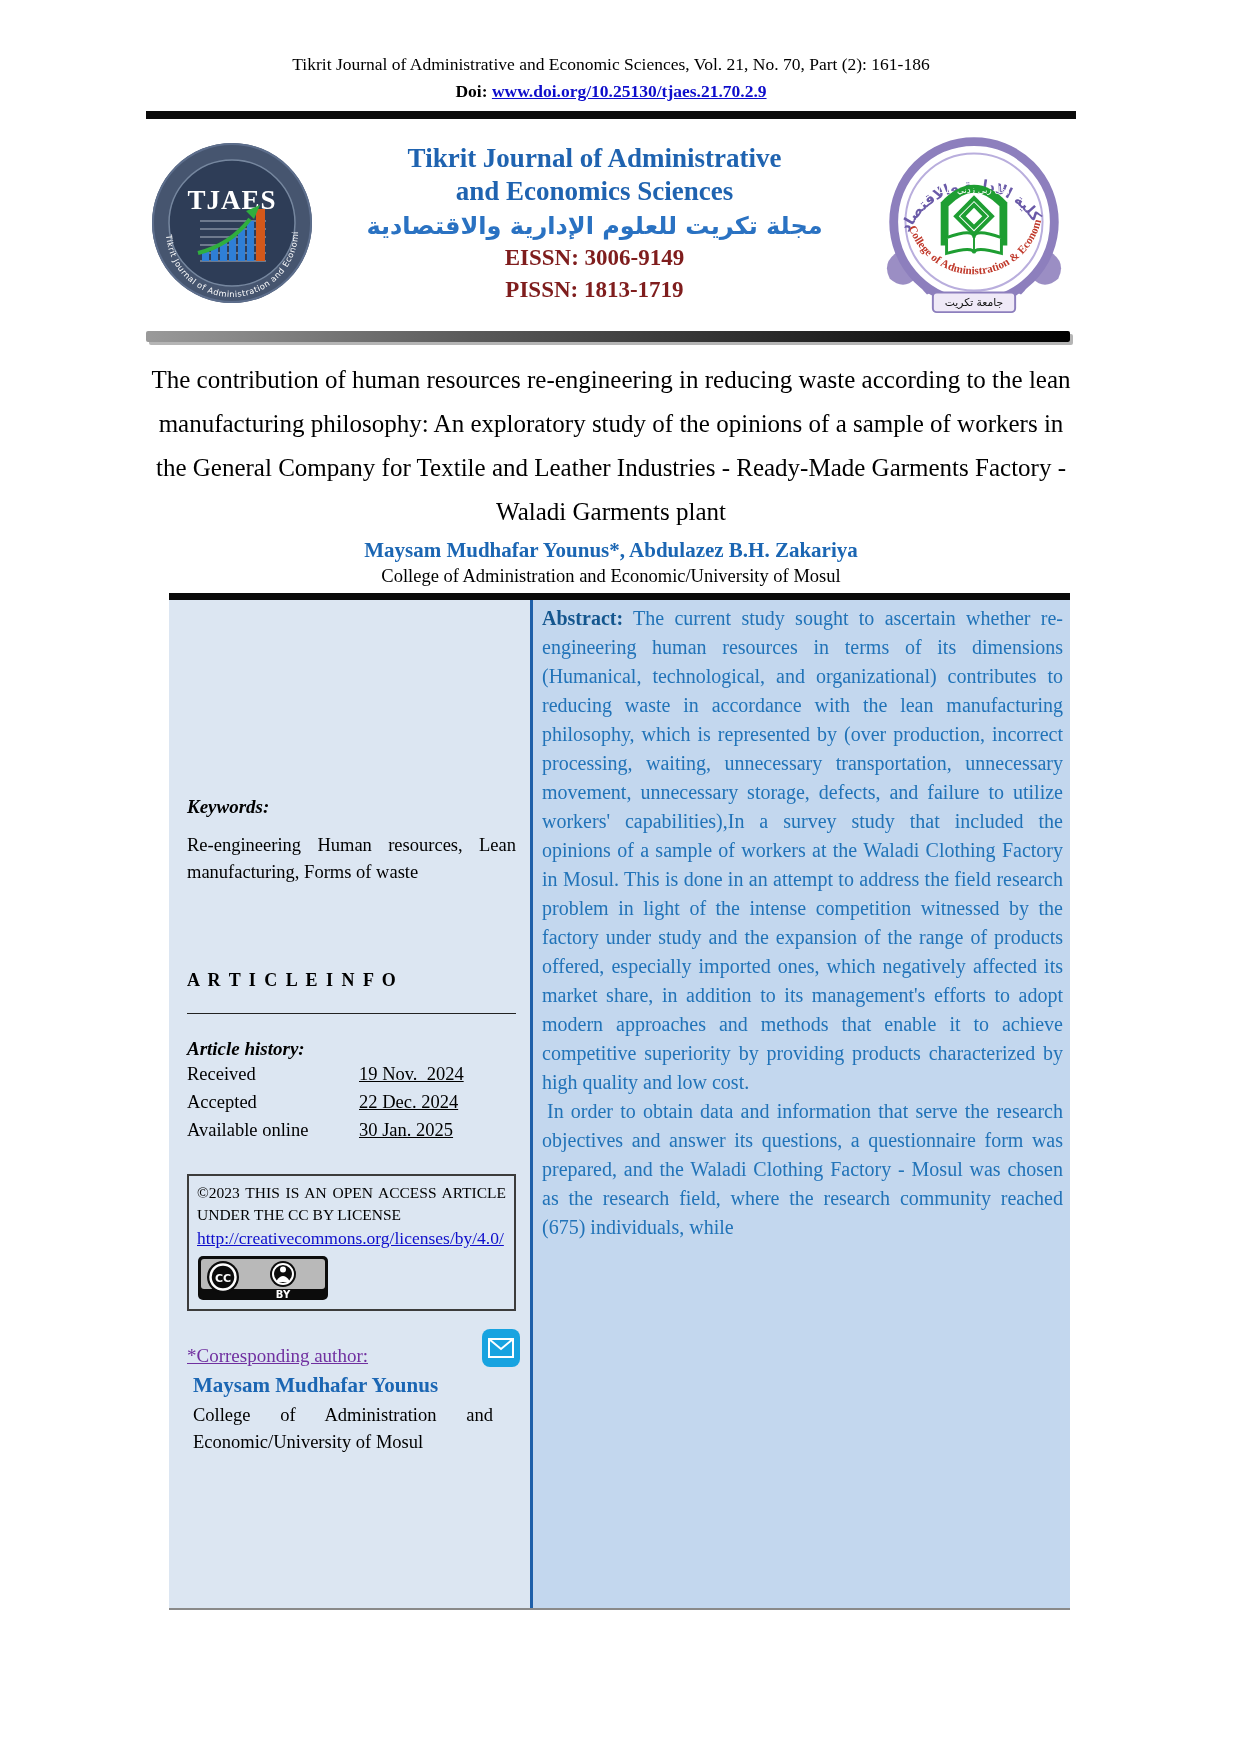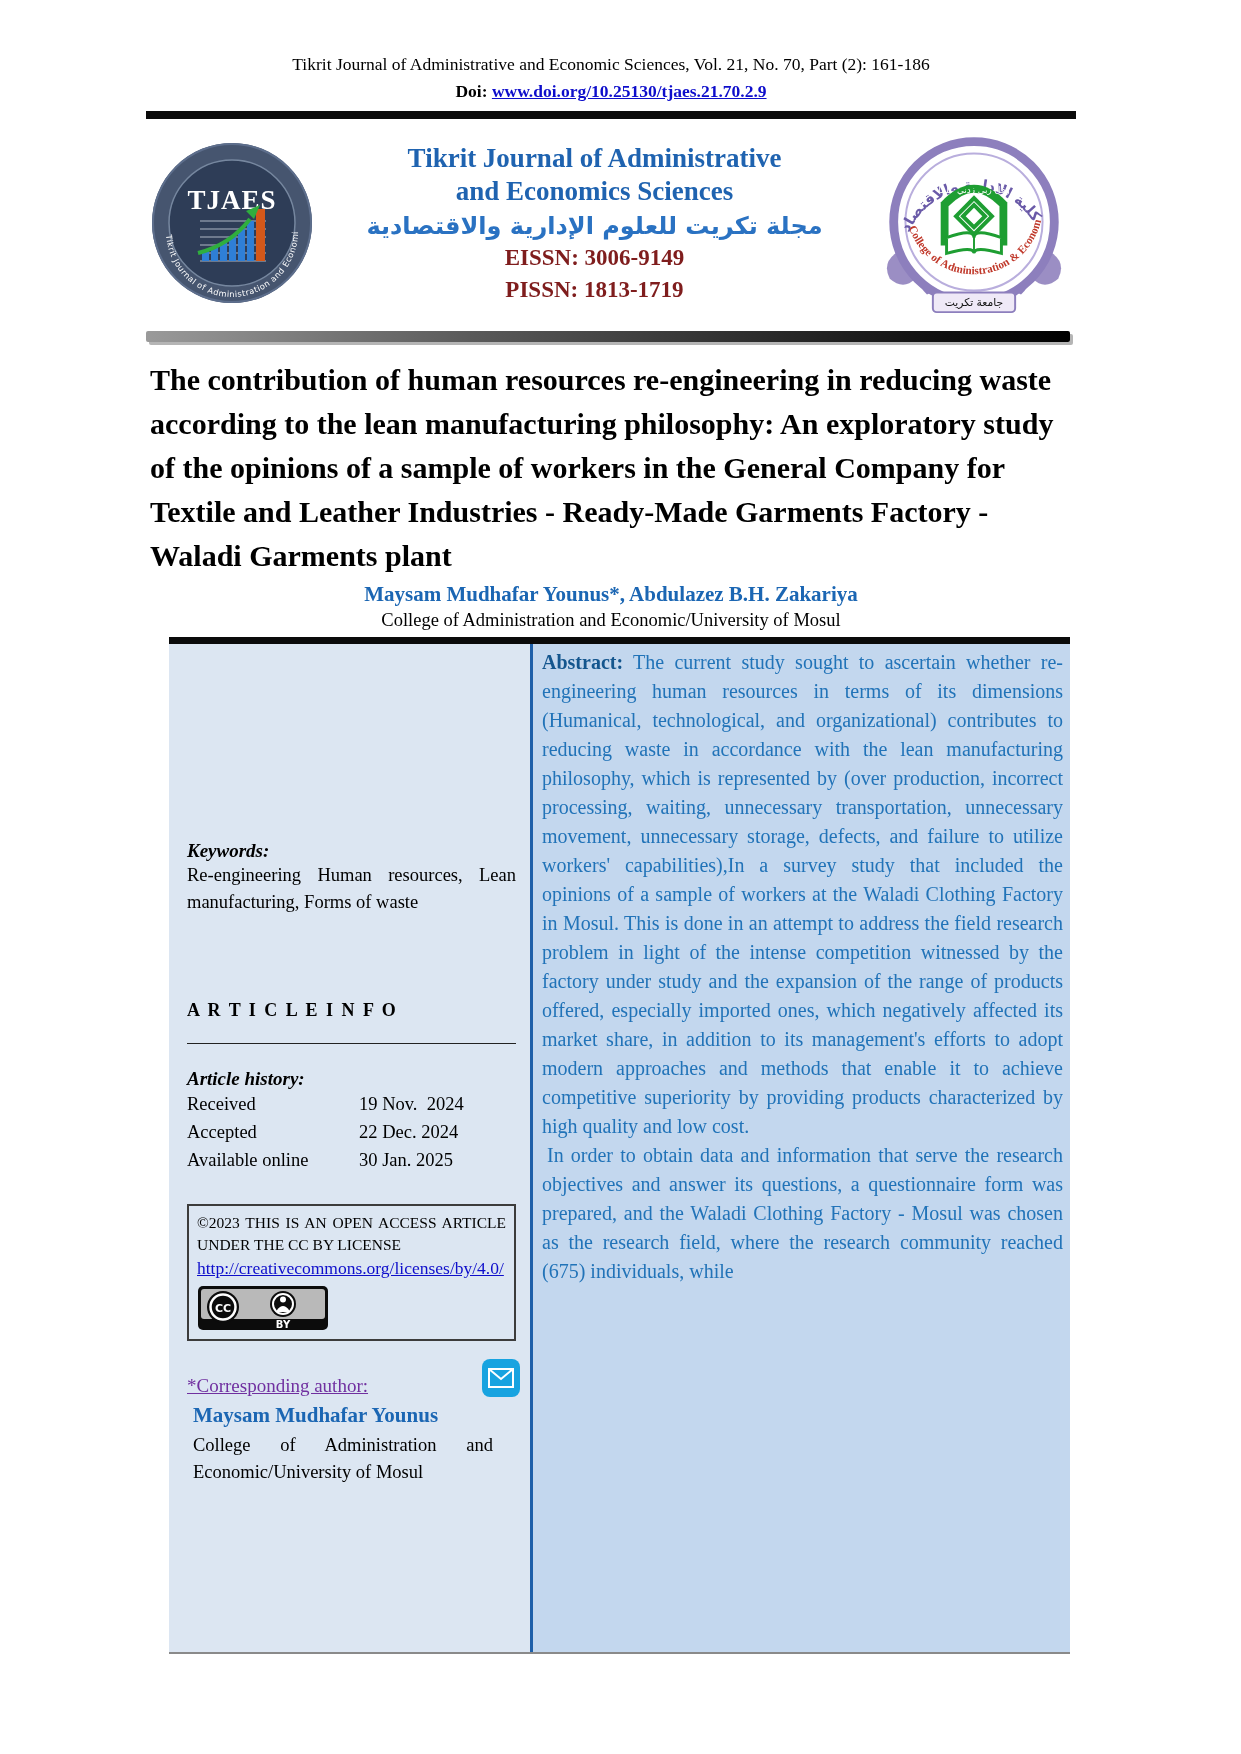--- a/index.html
+++ b/index.html
@@ -32,21 +32,21 @@
   .gradient-bar{
     margin-top:10px;height:11px;width:924px;
     background:linear-gradient(to right,#9a9a9a,#5a5a5a 35%,#111 85%,#000);
     border-radius:2px;
     box-shadow:3px 3px 0 rgba(120,120,120,.55);
   }
 
   
   .art-title{
     margin:16px 4px 0 4px;
-    text-align:left;font-weight:bold;font-size:30px;line-height:44px;color:#000;
+    text-align:center;font-weight:normal;font-size:25px;line-height:44px;color:#000;
   }
   .authors{margin-top:4px;text-align:center;color:#1b66b3;font-weight:bold;font-size:21px;}
   .affiliation{margin-top:3px;text-align:center;font-size:18.5px;color:#000;}
 
   
   .info-table{margin-left:23px;margin-top:6px;width:901px;}
   .table-top-bar{height:7px;background:#0a0a0a;}
   .cols{display:flex;min-height:1008px;border-bottom:2px solid #8a8a8a;}
   .col-left{
     width:361px;background:#dce6f2;
@@ -54,27 +54,27 @@
     font-size:18.5px;position:relative;
   }
   .col-divider{width:3px;background:#1e5fa9;}
   .col-right{
     flex:1;background:#c3d7ee;
     box-sizing:border-box;padding:4px 7px 6px 9px;
   }
 
   
   .kw-label{margin-top:196px;font-weight:bold;font-style:italic;font-size:19px;}
-  .kw-text{margin-top:0;text-align:justify;line-height:27px;}
+  .kw-text{margin-top:14px;text-align:justify;line-height:27px;}
   .art-info-heading{margin-top:84px;font-weight:bold;font-size:18px;letter-spacing:2px;}
   .info-hr{margin-top:22px;border:none;border-top:1.6px solid #222;}
   .hist-label{margin-top:24px;font-weight:bold;font-style:italic;font-size:19px;}
   .hist-row{display:flex;line-height:28px;}
   .hist-row .h-label{width:172px;}
-  .hist-row .h-date{white-space:pre-wrap;}
+  .hist-row .h-date{white-space:pre-wrap;text-decoration:underline;}
 
   .license-box{
     margin-top:30px;border:2px solid #3c3c3c;background:transparent;
     padding:6px 8px 8px 8px;
   }
   .license-text{font-size:15.5px;text-align:justify;line-height:22px;}
   .license-link{display:block;margin-top:2px;font-size:17.5px;color:#0e0ecb;text-decoration:underline;cursor:pointer;}
   .cc-badge{margin-top:6px;display:block;}
 
   .corr-block{margin-top:34px;position:relative;}

